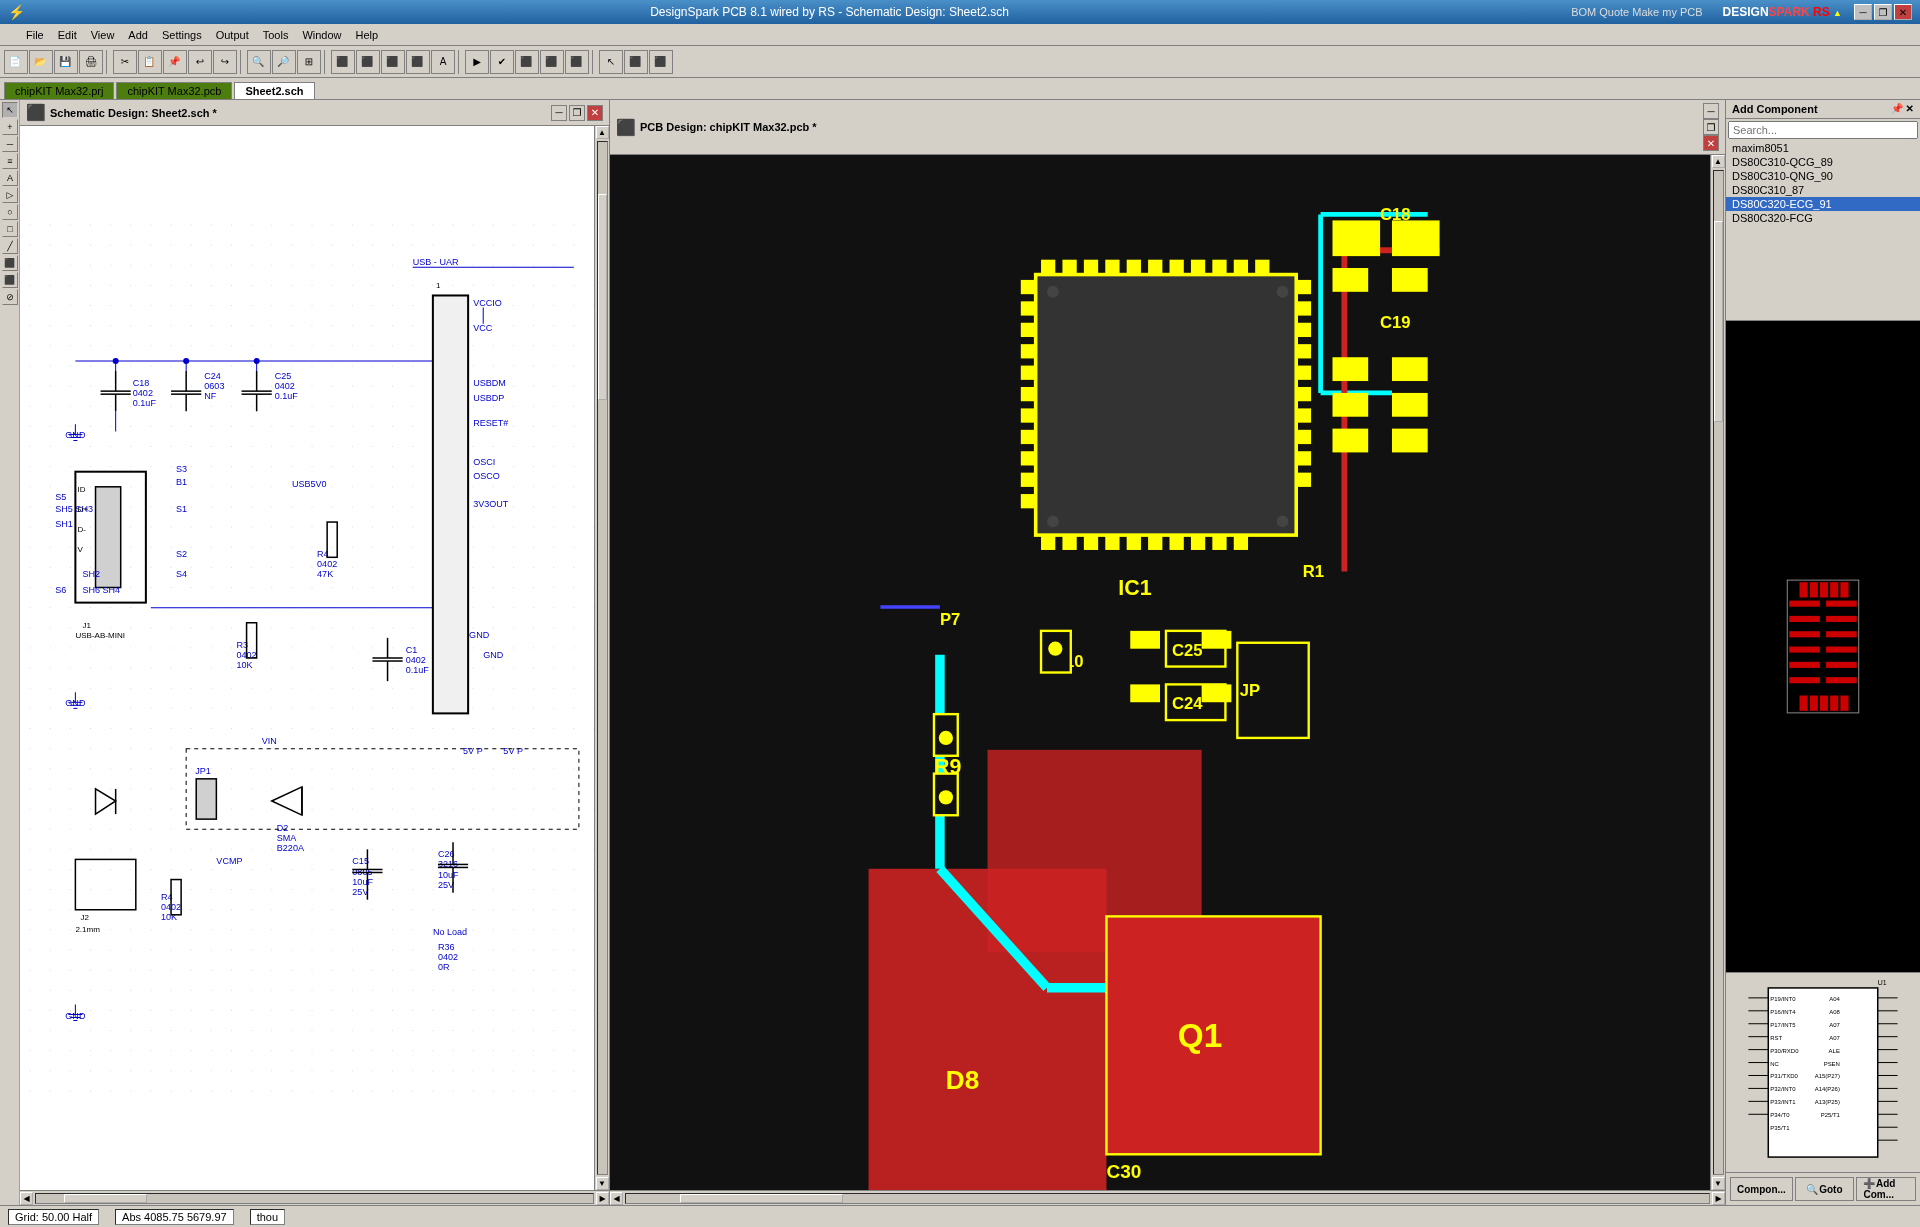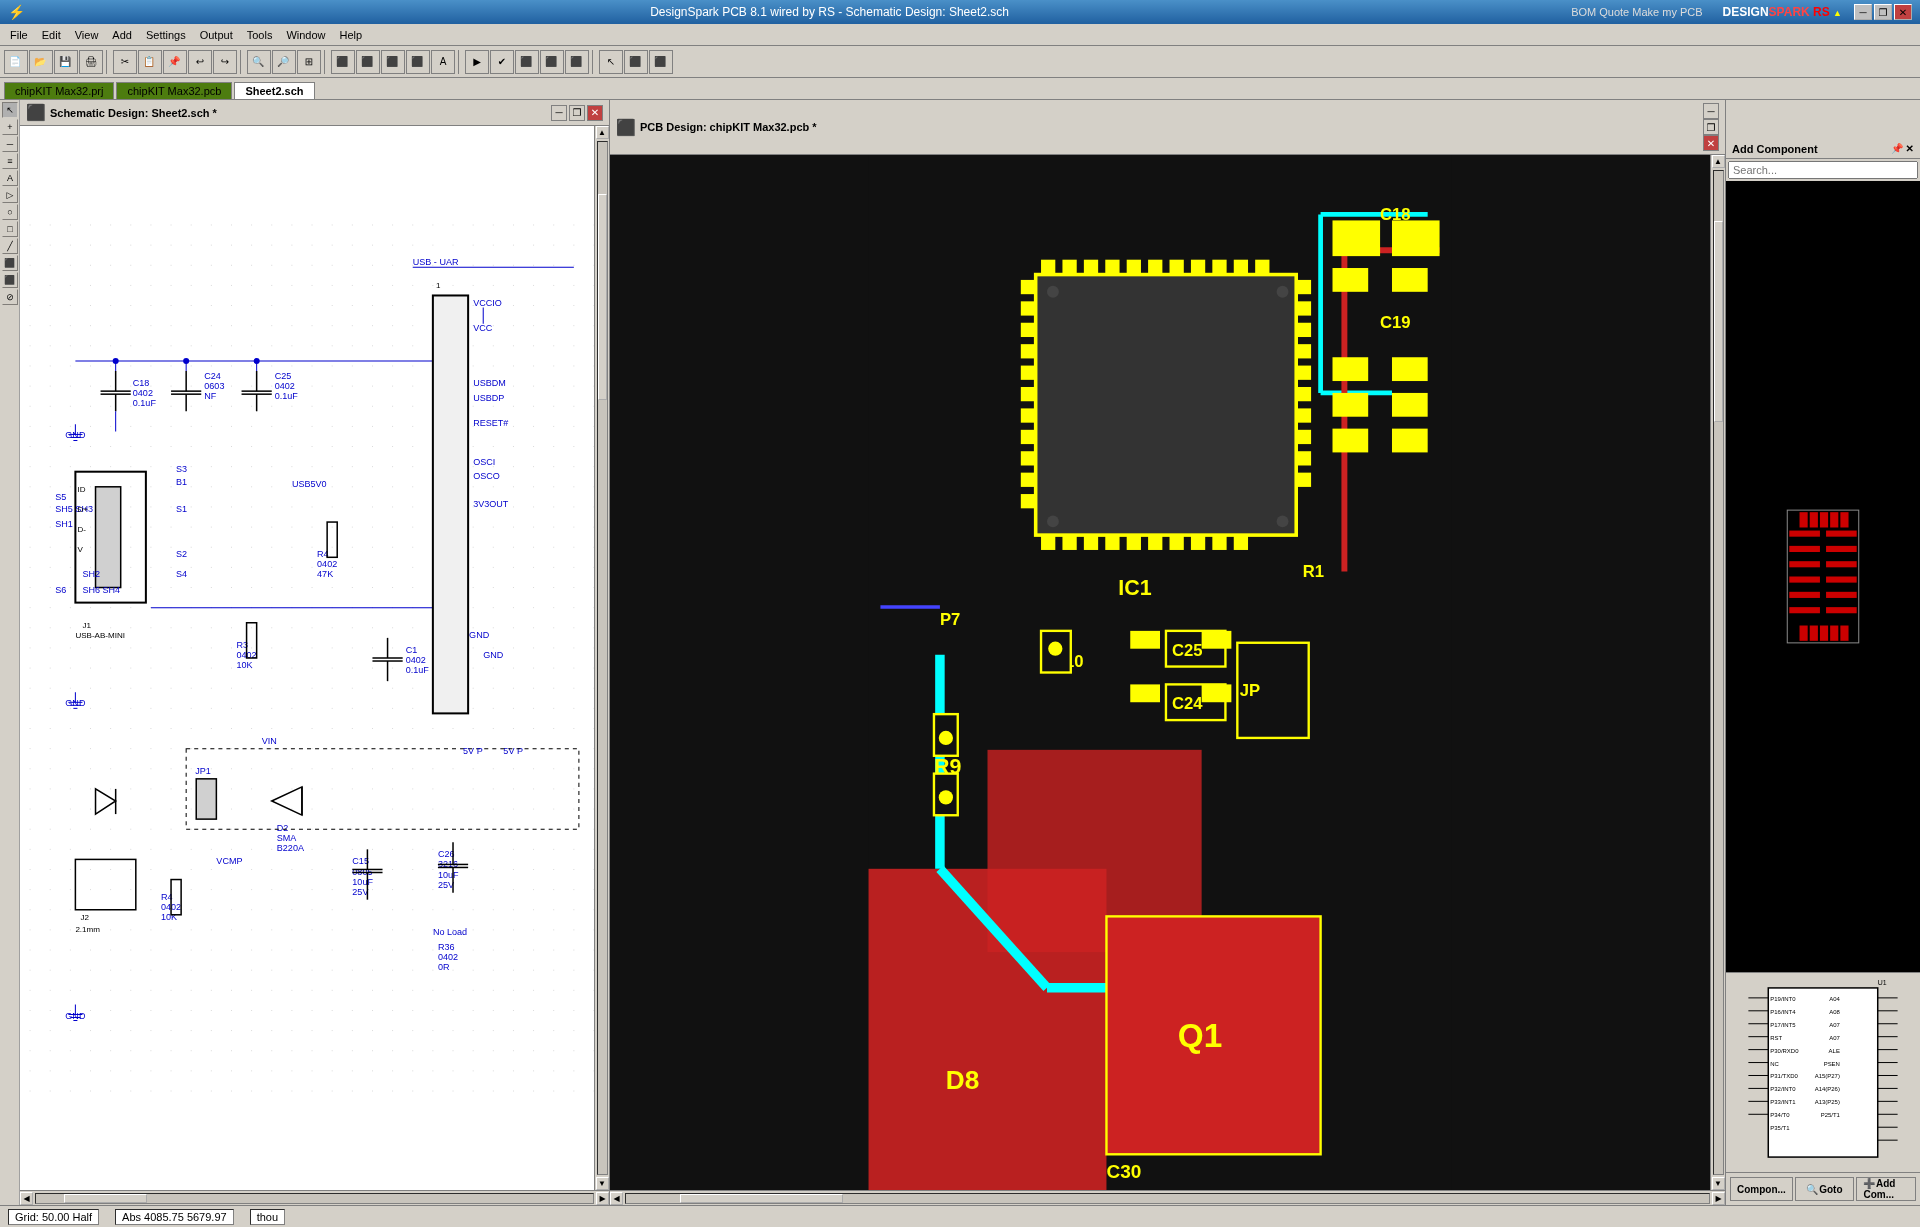--- a/index.html
+++ b/index.html
@@ -9,21 +9,21 @@
     #title-bar { background: linear-gradient(to bottom, #4a90c8, #2060a0); color: white; height: 24px; display: flex; align-items: center; justify-content: space-between; padding: 0 8px; user-select: none; }
     #title-bar .title { flex: 1; text-align: center; font-size: 12px; }
     #title-bar .window-controls { display: flex; gap: 2px; }
     #title-bar .win-btn { width: 18px; height: 16px; display: flex; align-items: center; justify-content: center; font-size: 10px; cursor: pointer; background: #c0c0c0; border: 1px outset #fff; color: #000; }
     #title-bar .win-btn.close { background: #c04040; }
     #title-bar .logo { font-size: 12px; font-weight: bold; color: #ff4444; }
     #title-bar .logo span { color: white; }
     #title-bar .bom-area { color: #ddd; font-size: 11px; margin-right: 8px; }
 
     
-    #menu-bar { background: #d4d0c8; height: 22px; display: flex; align-items: center; padding: 0 4px; border-bottom: 1px solid #808080; gap: 2px; }
+    #menu-bar { background: #d4d0c8; height: 22px; display: flex; align-items: center; padding: 0 20px; border-bottom: 1px solid #808080; gap: 2px; }
     #menu-bar .menu-item { padding: 2px 6px; cursor: pointer; font-size: 11px; }
 
     
     #toolbar { background: #d4d0c8; height: 32px; display: flex; align-items: center; padding: 2px 4px; border-bottom: 1px solid #808080; gap: 1px; }
     .tb-btn { width: 24px; height: 24px; display: flex; align-items: center; justify-content: center; background: #d4d0c8; border: 1px solid #808080; cursor: pointer; font-size: 10px; }
     .tb-sep { width: 4px; height: 24px; border-left: 1px solid #808080; margin: 0 2px; }
 
     
     #tab-bar { background: #d4d0c8; height: 22px; display: flex; align-items: flex-end; padding: 0 4px; border-bottom: 1px solid #808080; }
     .tab { padding: 2px 10px; border: 1px solid #808080; border-bottom: none; background: #4d7c0f; cursor: pointer; font-size: 11px; margin-right: 2px; }
@@ -38,21 +38,21 @@
     #schematic-header .panel-title { font-size: 11px; font-weight: bold; }
     #schematic-header .panel-controls { display: flex; gap: 2px; }
     
     
     #pcb-panel { flex: 1; display: flex; flex-direction: column; }
     #pcb-header { background: #d4d0c8; padding: 3px 6px; border-bottom: 1px solid #808080; display: flex; align-items: center; justify-content: space-between; }
     #pcb-header .panel-title { font-size: 11px; font-weight: bold; }
 
     
     #right-panel { flex: 0 0 195px; background: #d4d0c8; border-left: 1px solid #808080; display: flex; flex-direction: column; }
-    #right-panel-header { padding: 3px 6px; border-bottom: 1px solid #808080; display: flex; justify-content: space-between; font-weight: bold; font-size: 11px; margin-top: 40px; }
+    #right-panel-header { padding: 3px 6px; border-bottom: 1px solid #808080; display: flex; justify-content: space-between; font-weight: bold; font-size: 11px; }
     #component-list { flex: 0 0 180px; border-bottom: 1px solid #808080; overflow-y: auto; }
     .comp-item { padding: 1px 6px; cursor: pointer; font-size: 11px; }
     .comp-item.selected { background: #316ac5; color: white; }
     #component-preview { flex: 1; background: #000; position: relative; }
     #component-schematic { background: #d4d0c8; border-top: 1px solid #808080; height: 200px; position: relative; }
 
     
     #status-bar { height: 22px; background: #d4d0c8; border-top: 1px solid #808080; display: flex; align-items: center; padding: 0 8px; font-size: 11px; gap: 16px; }
     .status-item { padding: 1px 6px; border: 1px inset #808080; background: white; font-size: 11px; }
     .sch-text { font-family: Arial; font-size: 9px; fill: #0000cc; }
@@ -560,20 +560,28 @@
       <div style="display:flex;gap:2px;">
         <span style="cursor:pointer;font-size:10px;">📌</span>
         <span style="cursor:pointer;font-size:10px;">✕</span>
       </div>
     </div>
 
     <div style="padding:2px;">
       <input type="text" style="width: 100%; font-size: 11px; padding: 1px 3px;" placeholder="Search...">
     </div>
 
+    <div id="component-list">
+      <div class="comp-item">maxim8051</div>
+      <div class="comp-item">DS80C310-QCG_89</div>
+      <div class="comp-item">DS80C310-QNG_90</div>
+      <div class="comp-item">DS80C310_87</div>
+      <div class="comp-item selected">DS80C320-ECG_91</div>
+      <div class="comp-item">DS80C320-FCG</div>
+    </div>
 
     <div id="component-preview">
       
       <svg width="100%" height="100%" viewBox="0 0 190 170" style="background:#000;">
 
         <rect x="60" y="20" width="70" height="130" fill="#000" stroke="#888" stroke-width="1"></rect>
 
         <rect x="72" y="22" width="8" height="15" fill="#cc0000"></rect>
         <rect x="82" y="22" width="8" height="15" fill="#cc0000"></rect>
         <rect x="92" y="22" width="8" height="15" fill="#cc0000"></rect>

